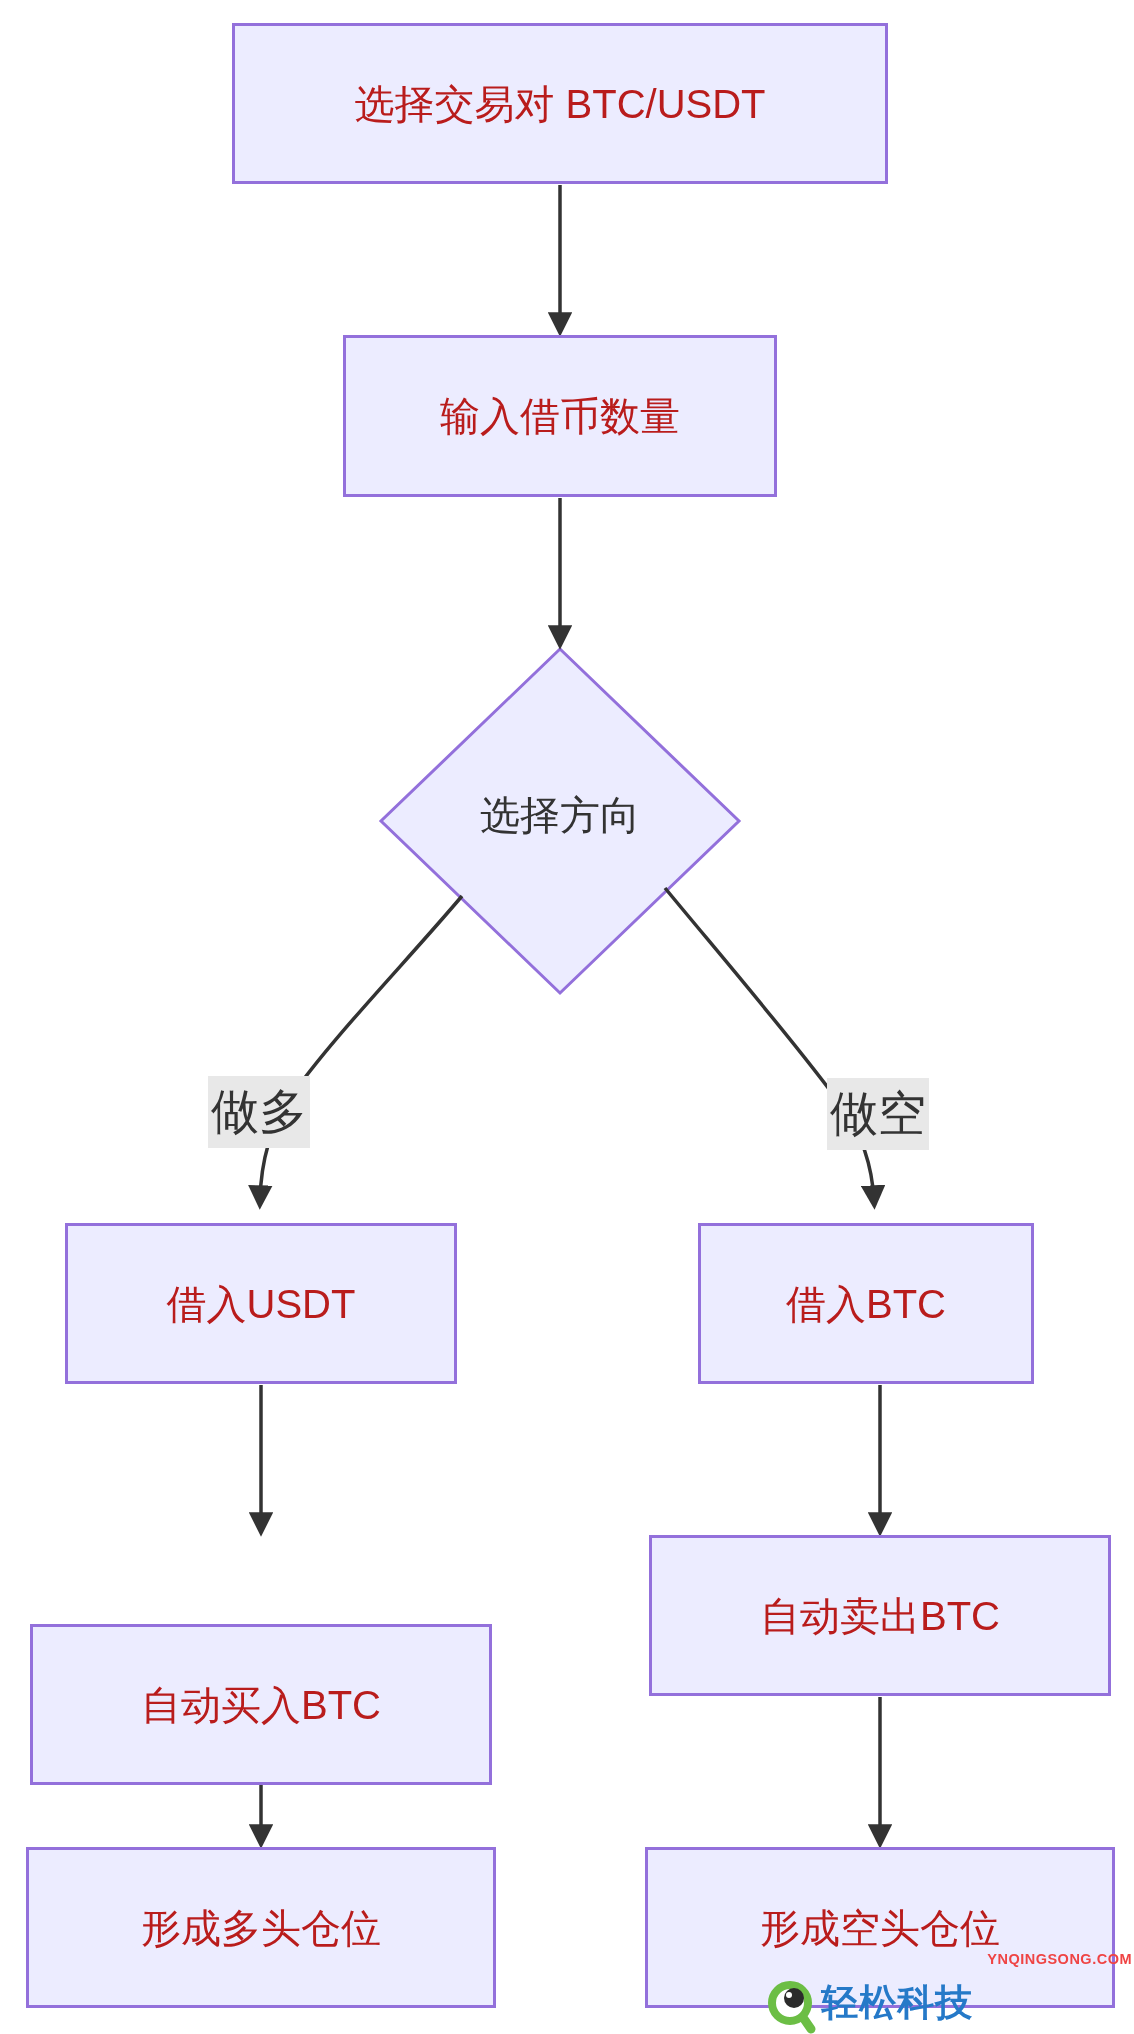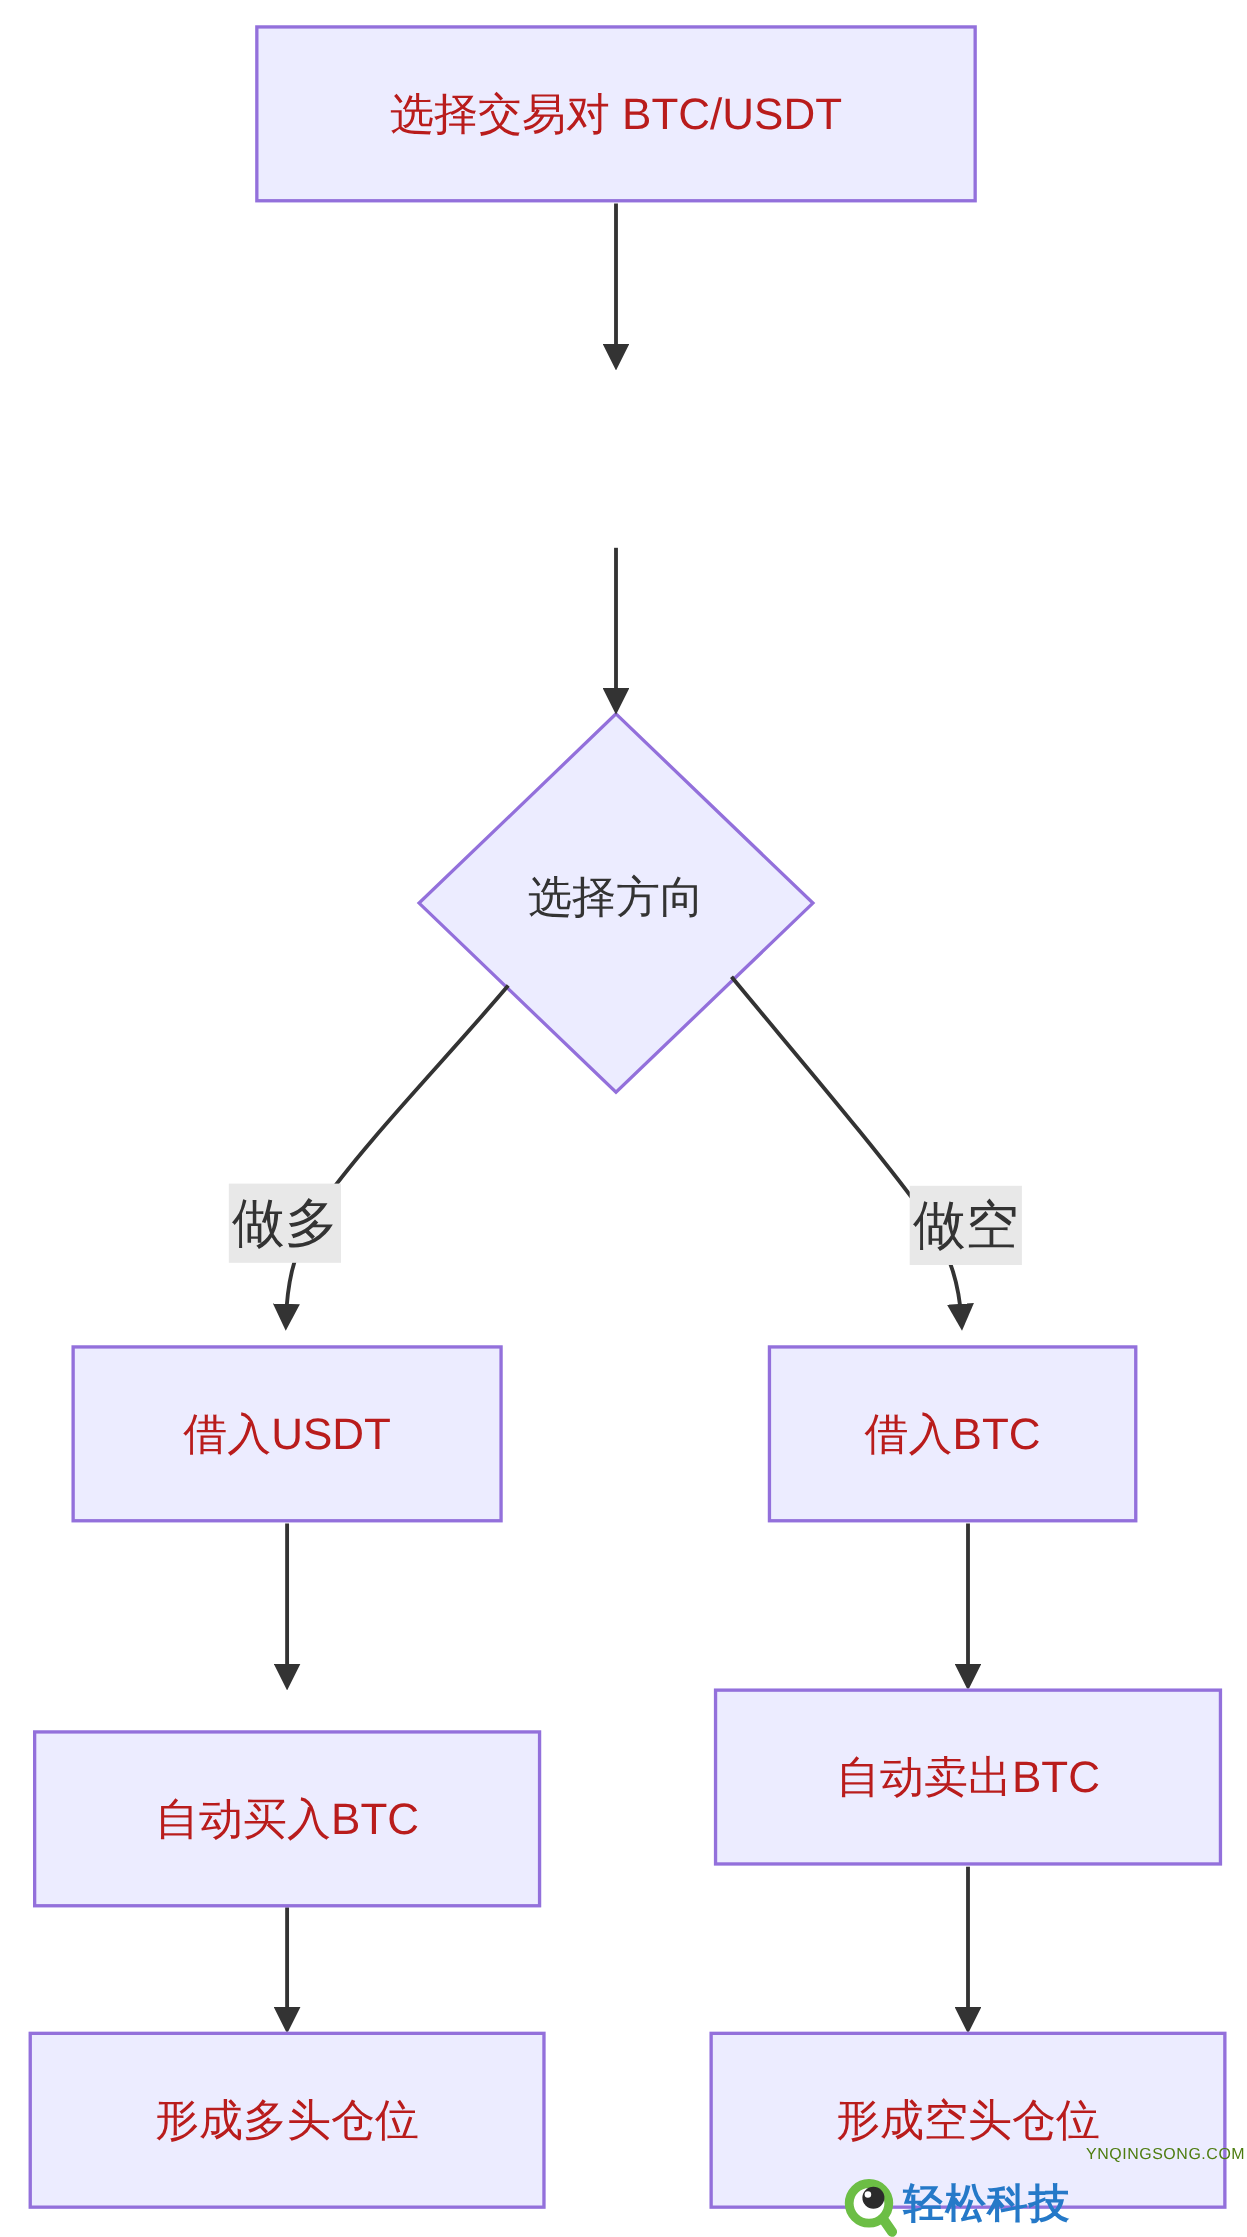--- a/index.html
+++ b/index.html
@@ -51,21 +51,21 @@
     align-items: center;
     justify-content: center;
     z-index: 3;
     white-space: nowrap;
   }
   
   .n-select-pair   { left: 232px; top: 23px;   width: 656px; height: 161px; }
   .n-enter-amount  { left: 343px; top: 335px;  width: 434px; height: 162px; }
   .n-borrow-usdt   { left: 65px;  top: 1223px; width: 392px; height: 161px; }
   .n-borrow-btc    { left: 698px; top: 1223px; width: 336px; height: 161px; }
-  .n-auto-buy      { left: 30px;  top: 1573px; width: 462px; height: 161px; }
+  .n-auto-buy      { left: 30px;  top: 1624px; width: 462px; height: 161px; }
   .n-auto-sell     { left: 649px; top: 1535px; width: 462px; height: 161px; }
   .n-long-pos      { left: 26px;  top: 1847px; width: 470px; height: 161px; }
   .n-short-pos     { left: 645px; top: 1847px; width: 470px; height: 161px; }
   .t-choose-dir    { left: 440px; top: 788px;  width: 240px; height: 64px; }
   .l-long          { left: 208px; top: 1076px; width: 102px; height: 72px; }
   .l-short         { left: 827px; top: 1078px; width: 102px; height: 72px; }
   
   .watermark {
     position: absolute;
     right: 2px;
@@ -78,23 +78,23 @@
   .wm-texts { display: flex; flex-direction: row; align-items: flex-start; }
   .wm-brand {
     color: #2579C8;
     font-size: 37px;
     font-weight: bold;
     letter-spacing: 1px;
     line-height: 1.0;
     margin-top: 34px;
   }
   .wm-site {
-    color: #4d7c0f;
+    color: #ef4444;
     font-size: 14.5px;
-    font-weight: normal;
+    font-weight: bold;
     letter-spacing: 0.5px;
     margin-top: 1px;
     margin-left: 14px;
   }
 </style>
 </head>
 <body>
 
 <div class="canvas">
 
@@ -115,20 +115,23 @@
     <path d="M880,1697 V1839" fill="none" stroke="#333333" stroke-width="3.5" marker-end="url(#arrow)"></path>
 
     <path d="M462,896 C408,960 330,1040 290,1098 C271,1126 261,1160 260,1200" fill="none" stroke="#333333" stroke-width="3.5" marker-end="url(#arrow)"></path>
     <path d="M665,888 C716,950 802,1050 843,1108 C862,1135 872,1165 874,1200" fill="none" stroke="#333333" stroke-width="3.5" marker-end="url(#arrow)"></path>
   </svg>
 
   <div class="node n-select-pair">
     <span>选择交易对 BTC/USDT</span>
   </div>
 
+  <div class="node n-enter-amount">
+    <span>输入借币数量</span>
+  </div>
 
   <div class="diamond-text t-choose-dir">
     <span>选择方向</span>
   </div>
 
   <div class="edge-label l-long">
     <span>做多</span>
   </div>
 
   <div class="edge-label l-short">

